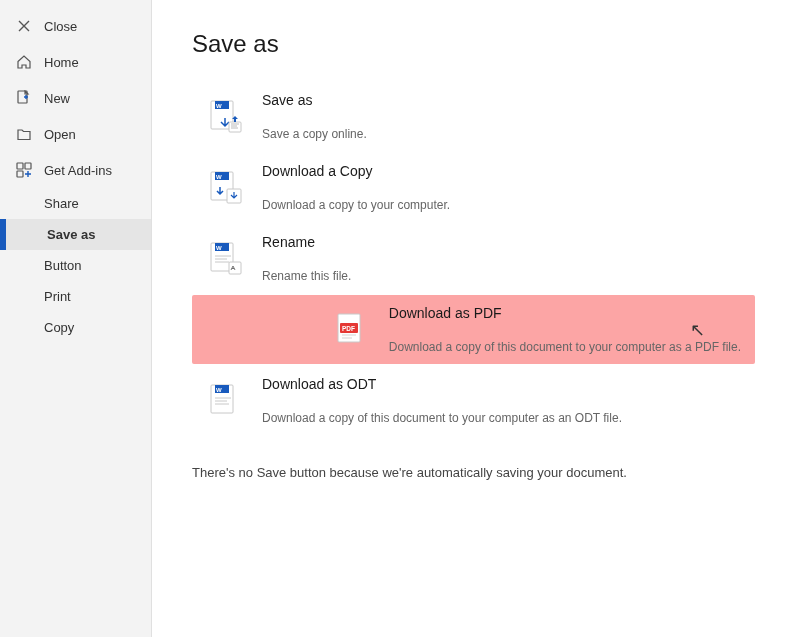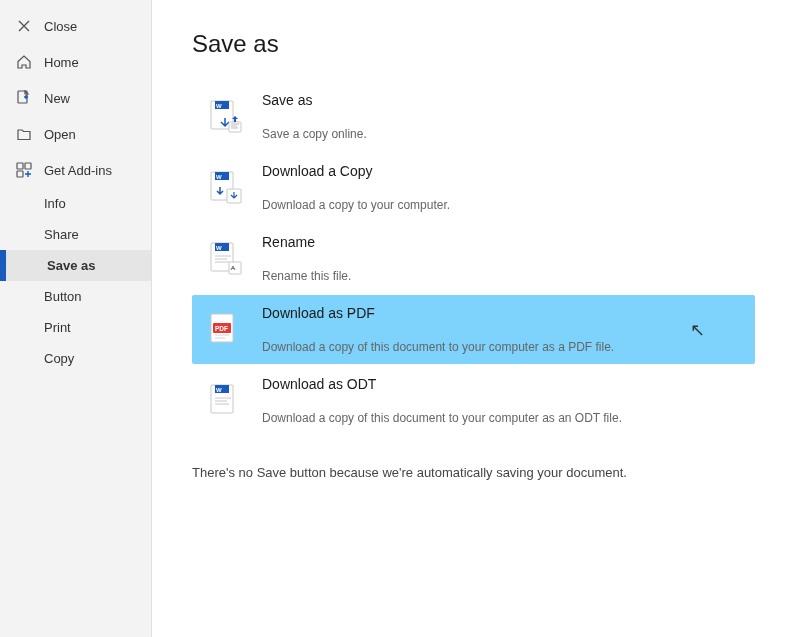--- a/index.html
+++ b/index.html
@@ -91,21 +91,22 @@
     .option-item {
       display: flex;
       align-items: center;
       padding: 10px 14px;
       cursor: pointer;
       border-radius: 2px;
       gap: 16px;
     }
 
     .option-item.highlighted {
-      background: #7dd3fc;
+      background: #fca5a5;
+      justify-content: flex-end;
     }
 
     .option-icon {
       width: 40px;
       height: 40px;
       flex-shrink: 0;
       display: flex;
       align-items: center;
       justify-content: center;
     }
@@ -188,23 +189,20 @@
       <svg width="16" height="16" viewBox="0 0 16 16" fill="none">
         <rect x="1" y="1" width="6" height="6" rx="0.5" stroke="#555" stroke-width="1.2"></rect>
         <rect x="9" y="1" width="6" height="6" rx="0.5" stroke="#555" stroke-width="1.2"></rect>
         <rect x="1" y="9" width="6" height="6" rx="0.5" stroke="#555" stroke-width="1.2"></rect>
         <path d="M12 9v6M9 12h6" stroke="#185abd" stroke-width="1.4"></path>
       </svg>
     </span>
     <span>Get Add-ins</span>
   </div>
 
-  <div class="sidebar-label-only">
-    <span>Info</span>
-  </div>
 
   <div class="sidebar-label-only">
     <span>Share</span>
   </div>
 
   <div class="sidebar-label-only active sidebar-item" style="padding-left: 44px; font-weight: 600; background: rgb(229, 229, 229); border-left: 3px solid rgb(24, 90, 189);">
     <span>Save as</span>
   </div>
 
   <div class="sidebar-label-only">

